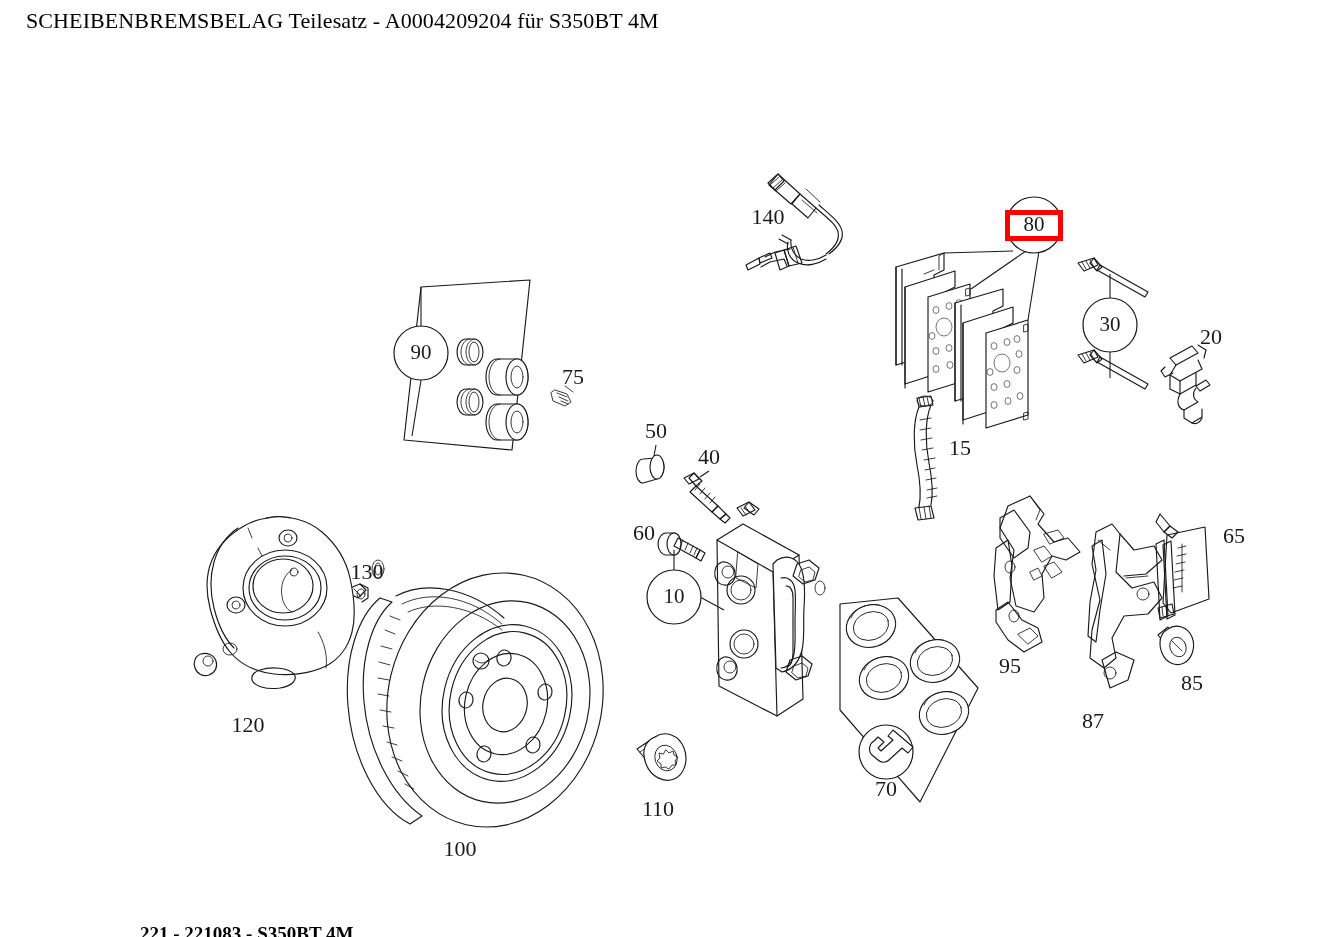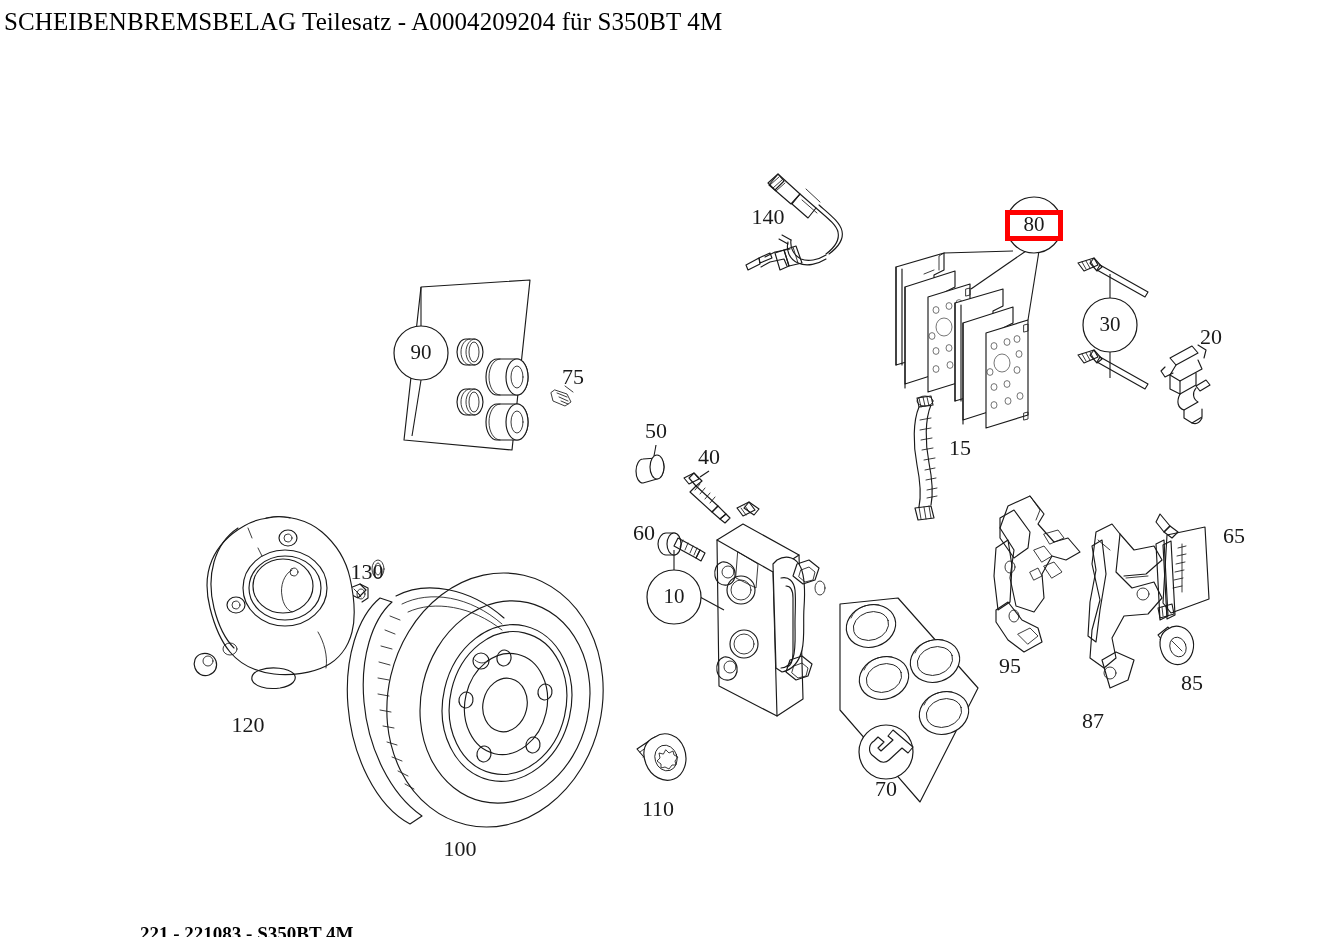--- a/index.html
+++ b/index.html
@@ -1,19 +1,19 @@
 <!DOCTYPE html>
 <html><head>
 <meta charset="utf-8">
 <style>
   html,body{margin:0;padding:0;background:#ffffff;}
   body{width:1326px;height:937px;position:relative;overflow:hidden;
        font-family:"Liberation Serif", serif; color:#000;}
   #diagram-root{position:absolute;left:0;top:0;width:1326px;height:937px;}
-  .title{position:absolute;left:4px;top:8px;font-size:25px;letter-spacing:.1px;white-space:nowrap;}
+  .title{position:absolute;left:26px;top:8px;font-size:22px;letter-spacing:.1px;white-space:nowrap;}
   .footer{position:absolute;left:140px;top:899px;font-size:19px;font-weight:bold;white-space:nowrap;margin-top:24px;}
   svg{position:absolute;left:0;top:0;width:1326px;height:937px;}
   .ln{fill:none;stroke:#1a1a1a;stroke-width:1.15;stroke-linejoin:round;stroke-linecap:round;}
   .ln-t{fill:none;stroke:#1a1a1a;stroke-width:.85;stroke-linejoin:round;stroke-linecap:round;}
   .ln-h{fill:none;stroke:#1a1a1a;stroke-width:.6;}
   .wht{fill:#ffffff;stroke:#1a1a1a;stroke-width:1.15;stroke-linejoin:round;}
   .wht-t{fill:#ffffff;stroke:#1a1a1a;stroke-width:.85;stroke-linejoin:round;}
   .lead{fill:none;stroke:#1a1a1a;stroke-width:1.1;}
   .callout{fill:#ffffff;stroke:#1a1a1a;stroke-width:1.2;}
   .lbl{font-family:"Liberation Serif",serif;font-size:21px;fill:#1a1a1a;

